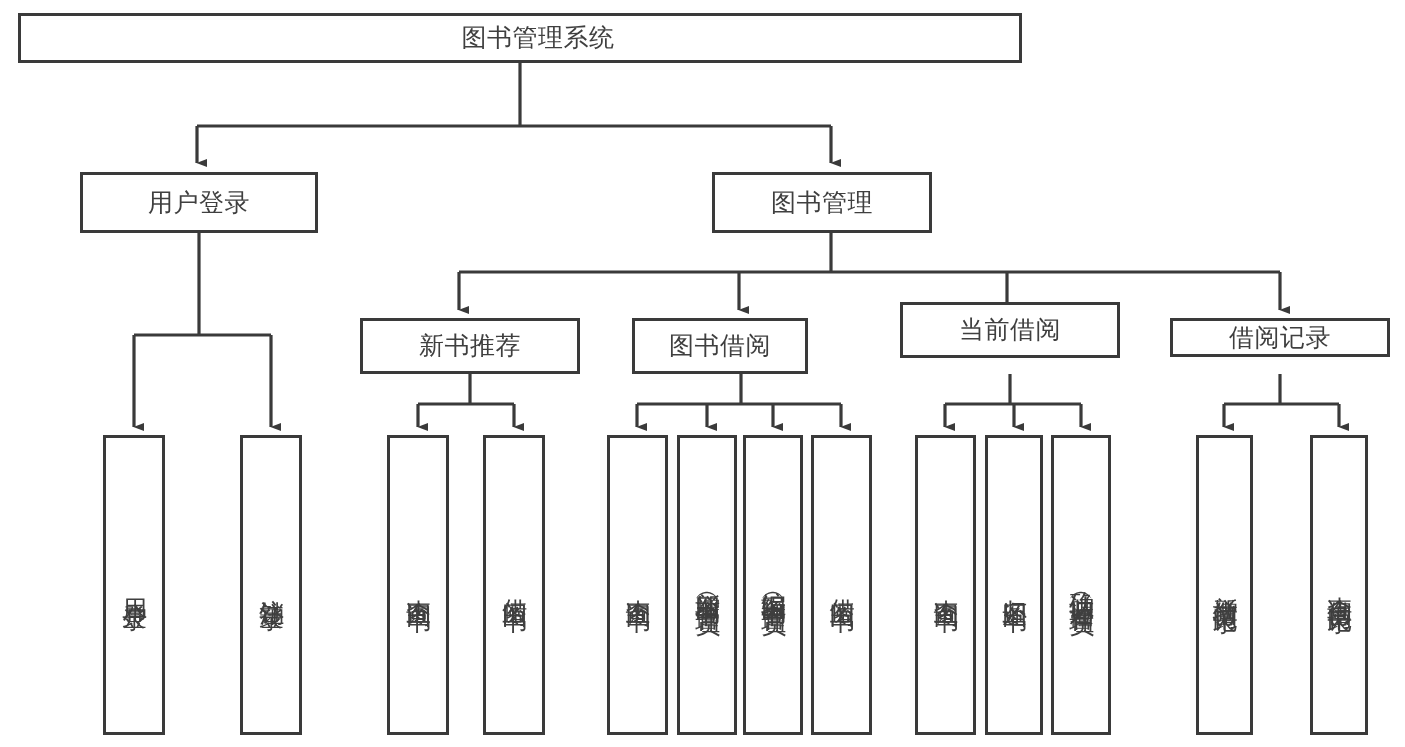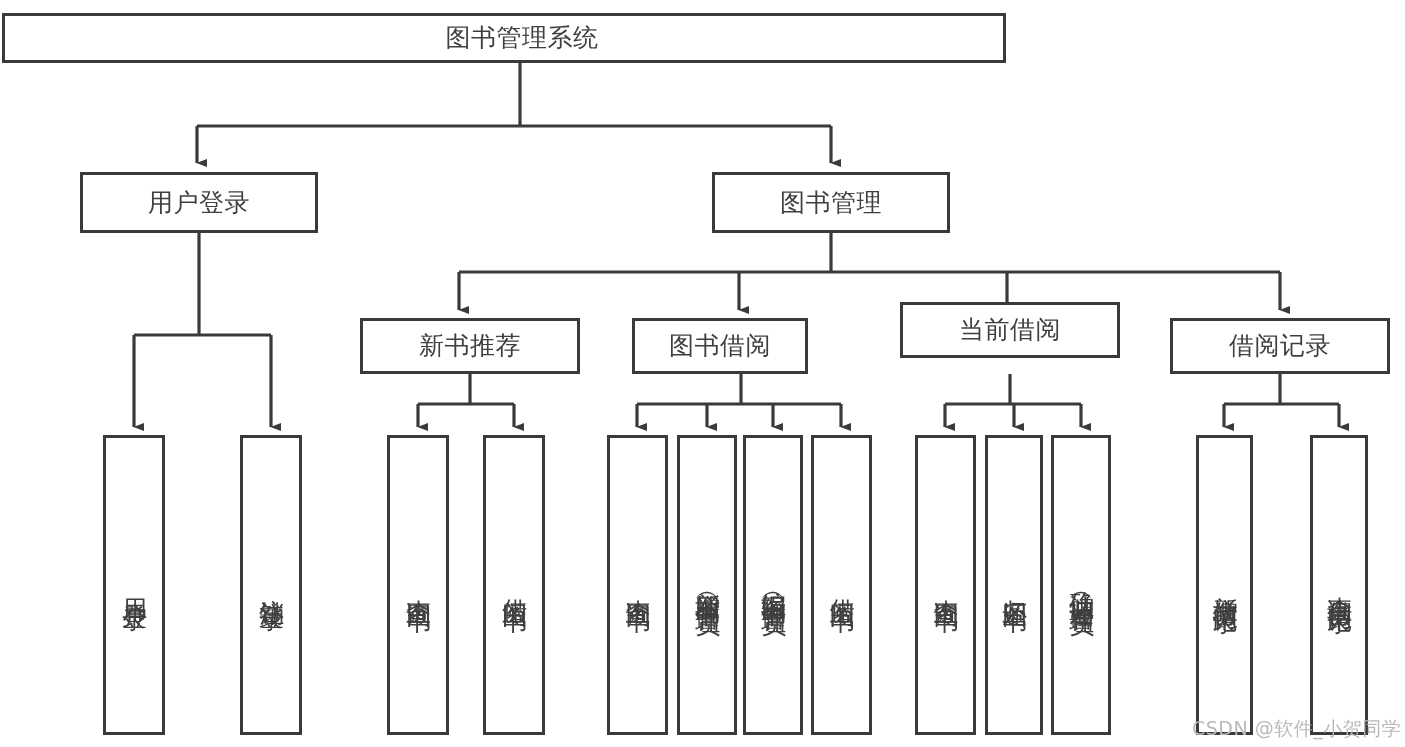--- a/index.html
+++ b/index.html
@@ -123,41 +123,41 @@
       <path d="M 1014,404 L 1014,427" marker-end="url(#arrowhead)"></path>
       <path d="M 1081,404 L 1081,427" marker-end="url(#arrowhead)"></path>
 
       <path d="M 1280,374 L 1280,404"></path>
       <path d="M 1224,404 L 1339,404"></path>
       <path d="M 1224,404 L 1224,427" marker-end="url(#arrowhead)"></path>
       <path d="M 1339,404 L 1339,427" marker-end="url(#arrowhead)"></path>
     </g>
   </svg>
 
-  <div class="node root horiz" style="left:2px; top:13px; width:1004px; height:50px;padding-left:36px;">
+  <div class="node root horiz" style="left:18px; top:13px; width:1004px; height:50px;padding-left:36px;">
     <span class="label">图书管理系统</span>
   </div>
 
   <div class="node horiz" style="left:80px; top:172px; width:238px; height:61px;">
     <span class="label">用户登录</span>
   </div>
-  <div class="node horiz" style="left:712px; top:172px; width:238px; height:61px;">
+  <div class="node horiz" style="left:712px; top:172px; width:220px; height:61px;">
     <span class="label">图书管理</span>
   </div>
 
   <div class="node horiz" style="left:360px; top:318px; width:220px; height:56px;">
     <span class="label">新书推荐</span>
   </div>
   <div class="node horiz" style="left:632px; top:318px; width:176px; height:56px;">
     <span class="label">图书借阅</span>
   </div>
   <div class="node horiz" style="left:900px; top:302px; width:220px; height:56px;">
     <span class="label">当前借阅</span>
   </div>
-  <div class="node horiz" style="left:1170px; top:318px; width:220px; height:56px;">
+  <div class="node horiz" style="left:1170px; top:318px; width:220px; height:39px;">
     <span class="label">借阅记录</span>
   </div>
 
   <div class="node vert" style="left:103px; top:435px; width:62px; height:300px;">
     <span class="label">用户登录</span>
   </div>
   <div class="node vert" style="left:240px; top:435px; width:62px; height:300px;">
     <span class="label">注销登录</span>
   </div>
 
@@ -191,15 +191,14 @@
     <span class="label">确认归还（管理员）</span>
   </div>
 
   <div class="node vert" style="left:1196px; top:435px; width:57px; height:300px;">
     <span class="label">新增借阅记录</span>
   </div>
   <div class="node vert" style="left:1310px; top:435px; width:58px; height:300px;">
     <span class="label">查询借阅记录</span>
   </div>
 
-  <div id="watermark">CSDN @软件_小贺同学</div>
 
 </div>
 
 </body></html>

